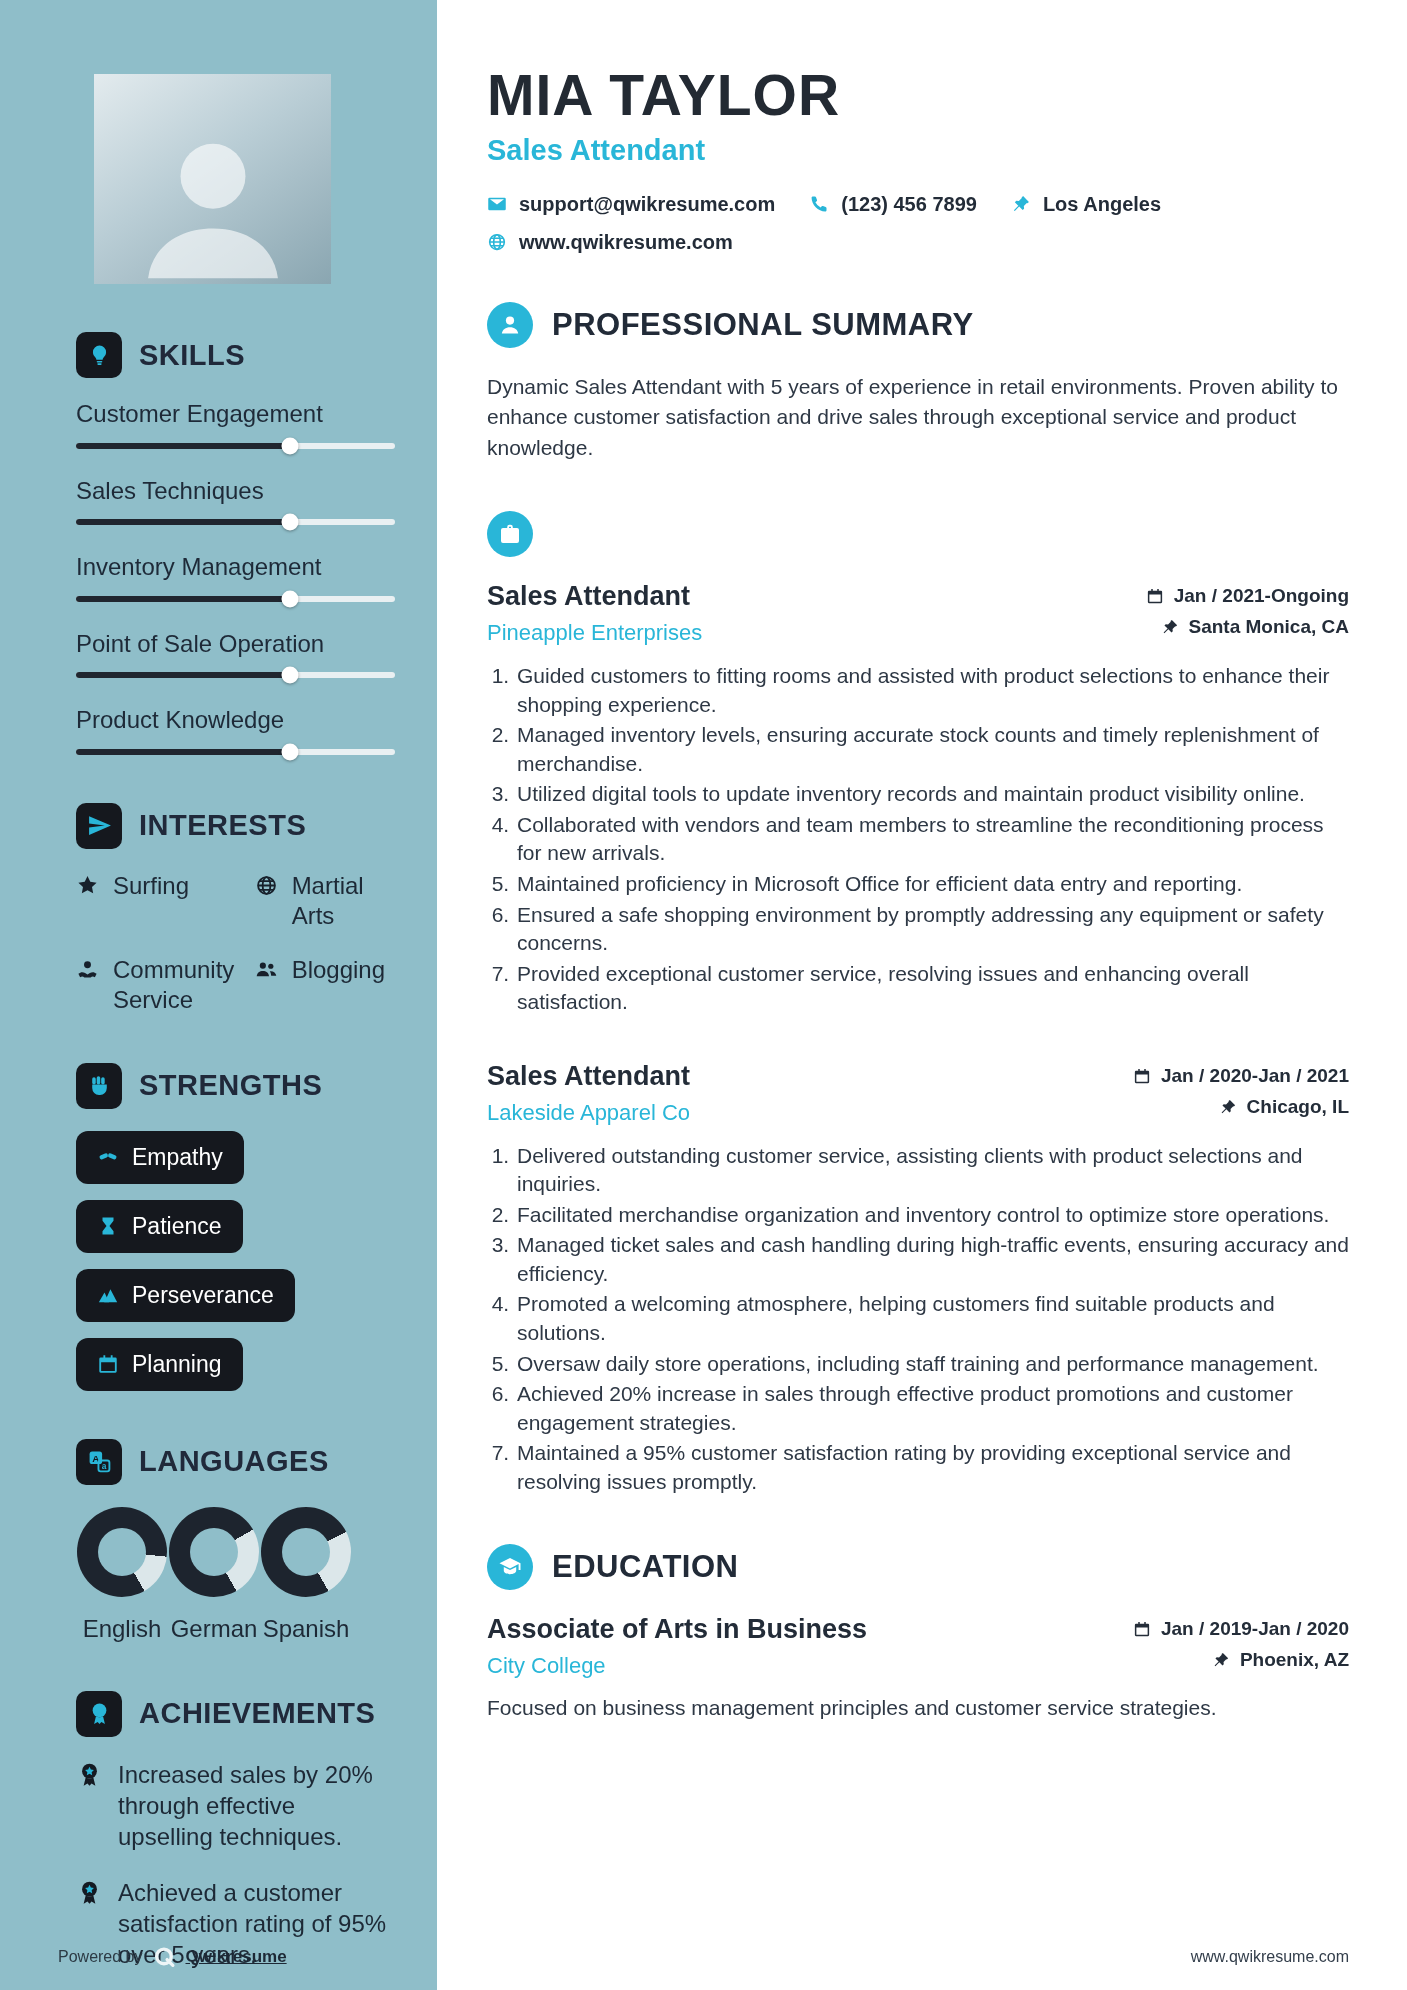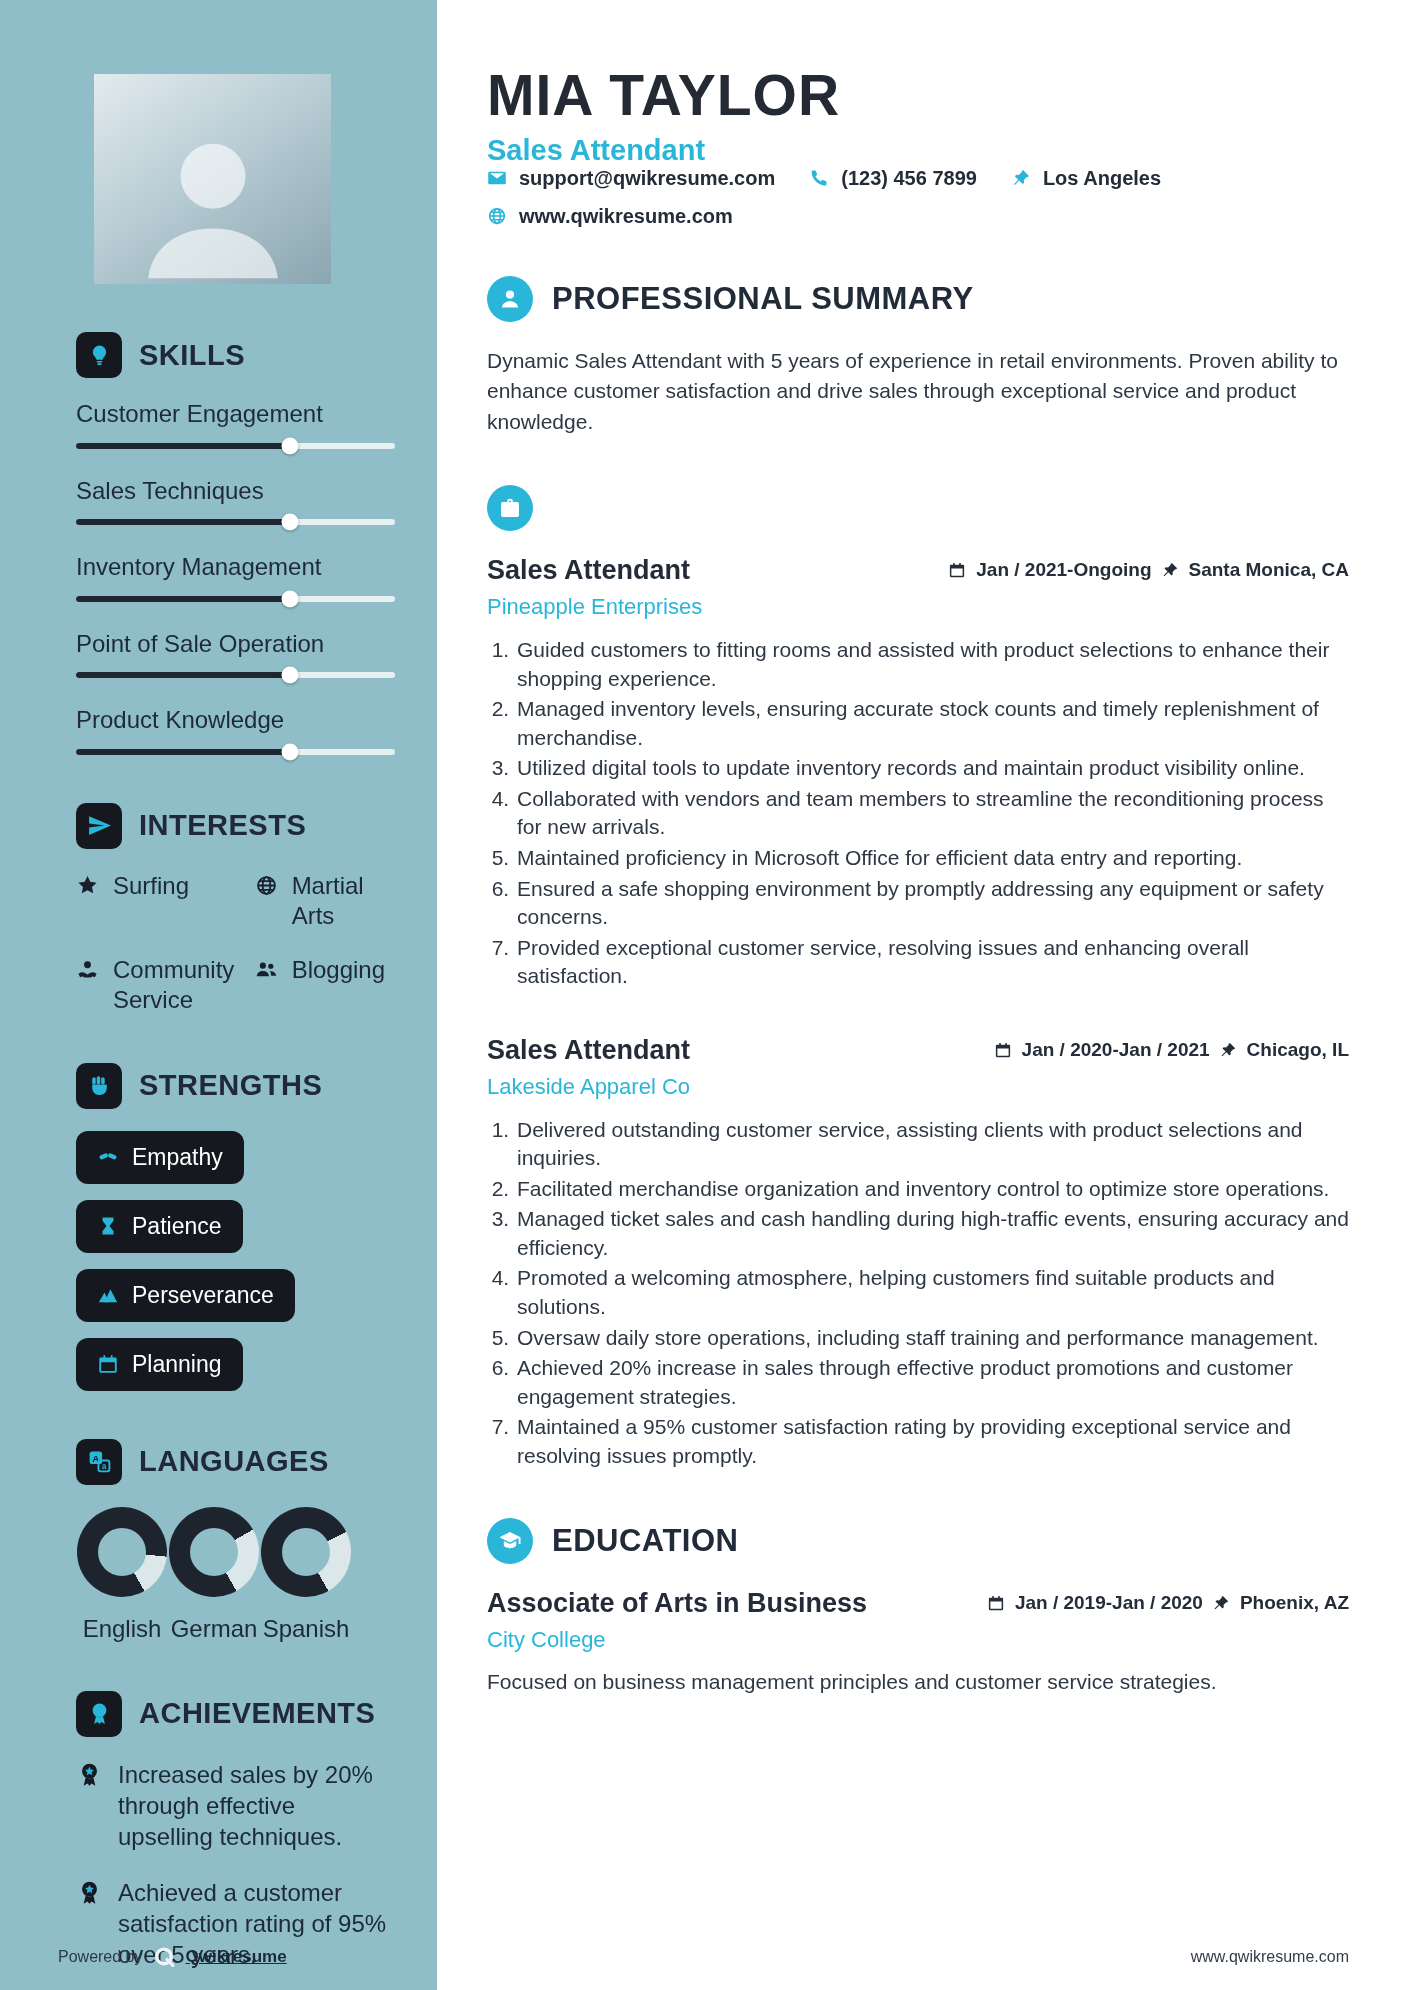--- a/index.html
+++ b/index.html
@@ -54,37 +54,37 @@
   .sb-footer{position:absolute;left:0;right:0;bottom:0;height:66px;display:flex;align-items:center;gap:9px;padding:0 20px 0 58px;}
   .powered{font-size:16px;color:#2c3a44;}
   .q-logo{width:25px;height:25px;color:#eef5f7;}
   .q-logo .ic{width:25px;height:25px;}
   .brand{font-size:17px;font-weight:bold;color:#1d2936;text-decoration:underline;cursor:pointer;}
 
   
   .main{flex:1;padding:66px 58px 0 50px;position:relative;}
   .name{font-size:57px;font-weight:bold;color:#232a33;letter-spacing:1px;line-height:1.05;}
   .role{margin-top:8px;font-size:29px;color:var(--accent);font-weight:bold;}
-  .contact{display:flex;flex-direction:column;gap:15px;}
+  .contact{margin-top:26px;display:flex;flex-direction:column;gap:15px;}
   .contact-row{display:flex;gap:34px;align-items:center;flex-wrap:wrap;}
   .c-item{display:flex;align-items:center;gap:12px;font-size:20px;font-weight:bold;color:#232c38;text-decoration:none;}
   .c-item .ic{width:20px;height:20px;color:var(--accent);flex:none;}
 
   .mn-section{margin-top:48px;}
   .mn-head{display:flex;align-items:center;gap:19px;margin-bottom:24px;}
   .mn-ico{width:46px;height:46px;border-radius:50%;background:var(--accent);color:#fff;display:grid;place-items:center;flex:none;}
   .mn-ico .ic{width:24px;height:24px;}
   .mn-title{font-size:31px;font-weight:bold;color:#222b38;letter-spacing:.5px;}
   .summary-text{font-size:21px;line-height:1.45;color:#2e3845;}
 
   .job+.job{margin-top:44px;}
   .job-head{display:flex;justify-content:space-between;align-items:flex-start;gap:20px;}
   .job-title{font-size:27px;font-weight:bold;color:#232c38;}
   .job-company{margin-top:8px;font-size:22px;color:var(--accent);}
-  .job-meta{display:flex;flex-direction:row;gap:9px;align-items:flex-end;flex:none;padding-top:4px;}
+  .job-meta{display:flex;flex-direction:column;gap:9px;align-items:flex-end;flex:none;padding-top:4px;}
   .meta-item{display:flex;align-items:center;gap:10px;font-size:19px;font-weight:bold;color:#242d39;}
   .meta-item .ic{width:18px;height:18px;color:#242d39;flex:none;}
 
   .bullets{margin:16px 0 0 0;padding-left:28px;}
   .bullets li{font-size:21px;line-height:1.36;color:#2e3845;margin-bottom:2px;padding-left:2px;}
 
   .edu-desc{margin-top:14px;font-size:21px;line-height:1.42;color:#2e3845;}
 
   .mn-footer{position:absolute;bottom:24px;right:58px;font-size:16px;color:#333e4b;}
 </style>

